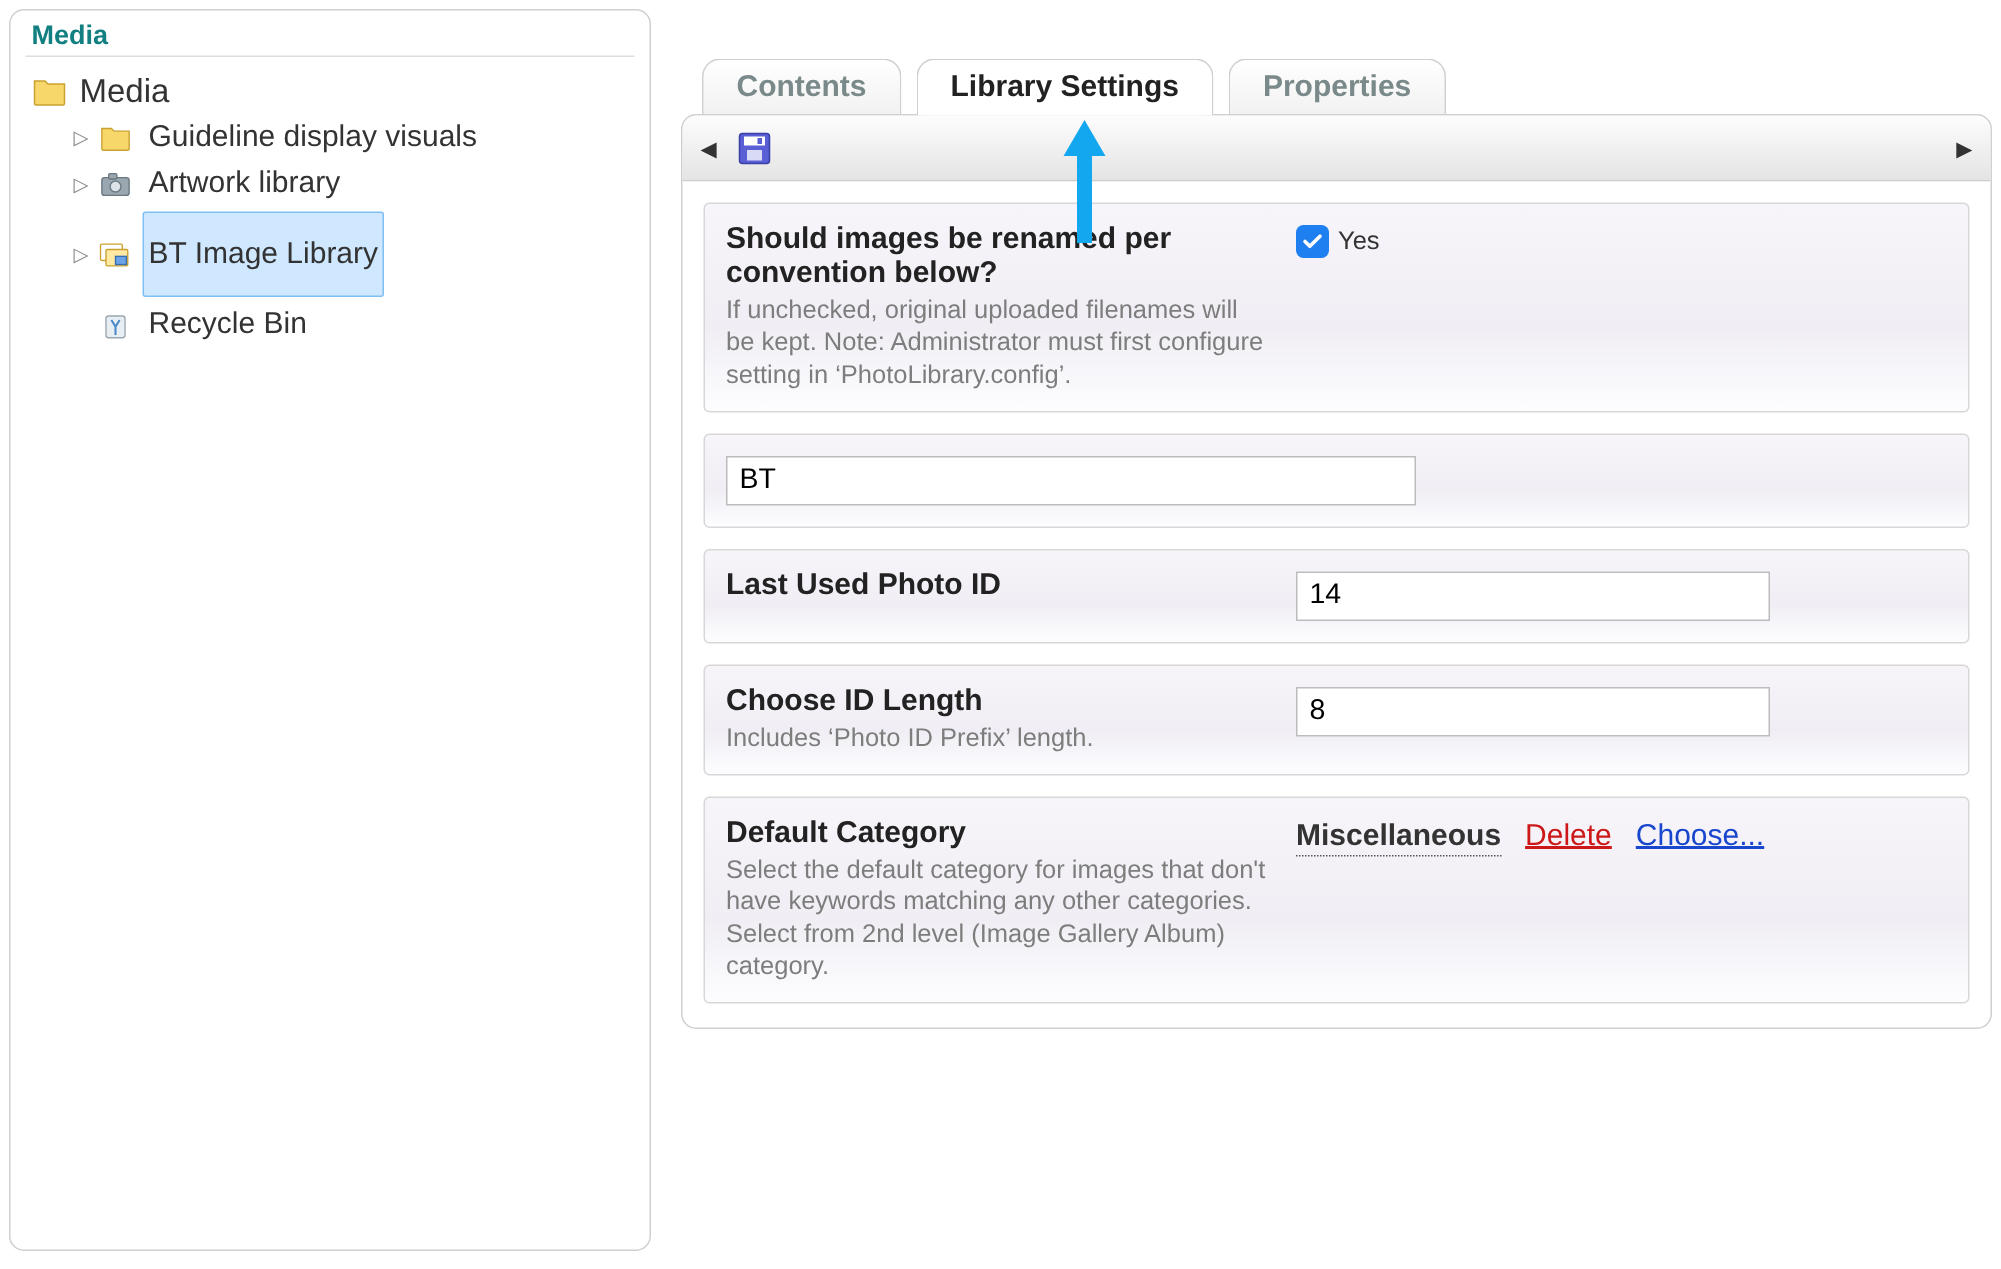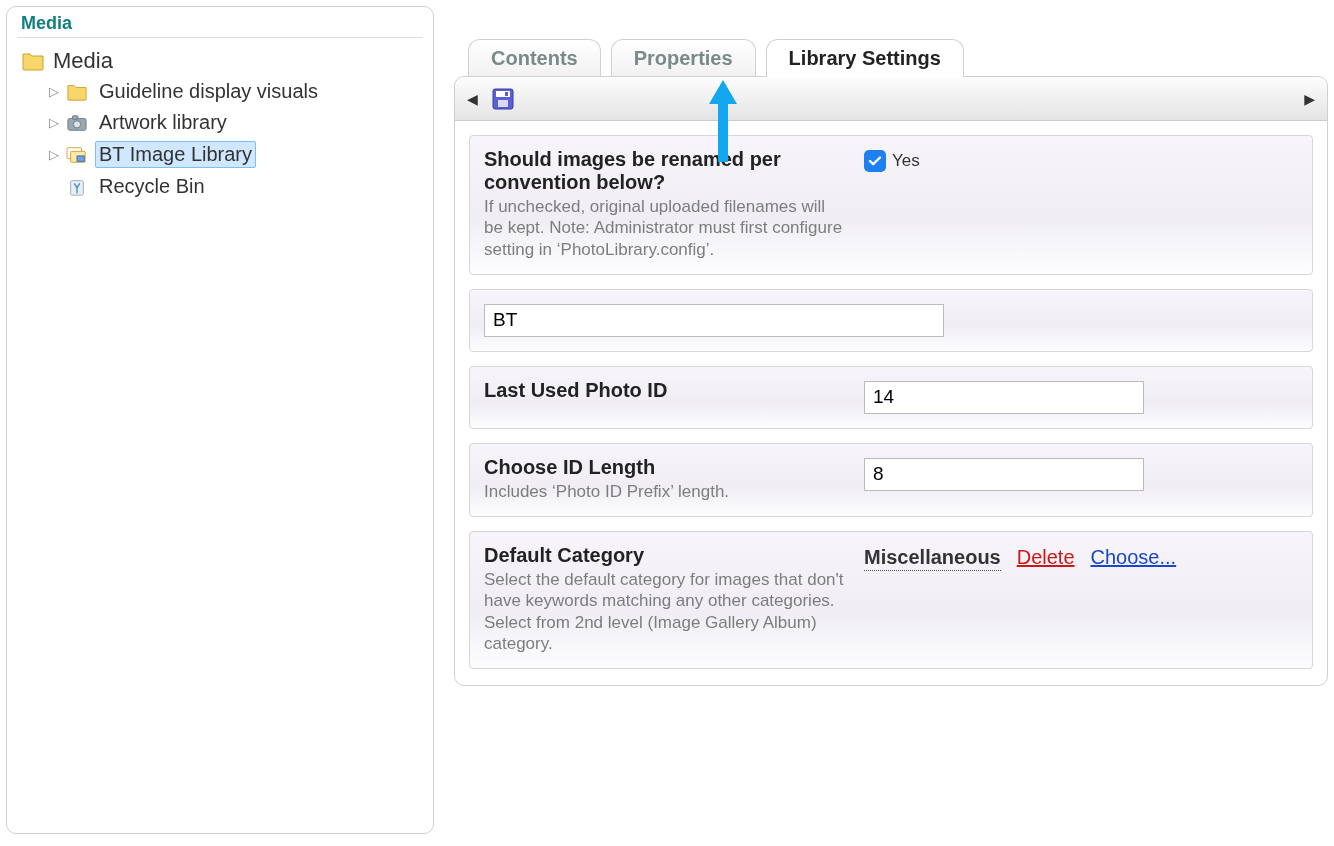--- a/index.html
+++ b/index.html
@@ -64,21 +64,21 @@
     display: inline-flex;
     justify-content: center;
   }
   .tree-item-label {
     padding: 1px 4px;
   }
   .tree-item-label.selected {
     background: #cfe8ff;
     border: 1px solid #7fbff2;
     border-radius: 2px;
-    padding: 1px 3px;
+    padding: 16px 3px;
   }
   .ic {
     width: 24px;
     height: 22px;
     display: inline-flex;
     align-items: center;
     justify-content: center;
     flex: 0 0 24px;
   }
   
@@ -201,21 +201,21 @@
     display: inline-flex;
     align-items: center;
     justify-content: center;
     color: #fff;
   }
   .text-input {
     border: 1px solid #bcbcbc;
     background: #fff;
     font-size: 19px;
     padding: 4px 8px;
-    width: 280px;
+    width: 316px;
     height: 33px;
     font-family: inherit;
   }
   .text-input.wide { width: 460px; }
   .value-line {
     display: flex;
     gap: 16px;
     font-size: 20px;
     align-items: baseline;
   }
@@ -287,22 +287,22 @@
           </span>
           <span class="tree-item-label">Recycle Bin</span>
         </div>
       </div>
     </div>
   </div>
 
   <div class="main">
     <div class="tabs-row">
       <div class="tab">Contents</div>
+      <div class="tab active">Library Settings</div>
       <div class="tab">Properties</div>
-      <div class="tab active">Library Settings</div>
     </div>
     <div class="main-panel">
       <div class="toolbar">
         <div class="toolbar-left">
           <span class="nav-arrow">◀</span>
           <span class="save-icon">
             <svg width="22" height="22" viewBox="0 0 22 22">
                 <rect x="1" y="1" width="20" height="20" rx="2" fill="#5a5fd6" stroke="#3a3fa6"></rect>
                 <rect x="4" y="3" width="14" height="6" fill="#fff"></rect>
                 <rect x="6" y="12" width="10" height="7" fill="#d9daf6"></rect>

